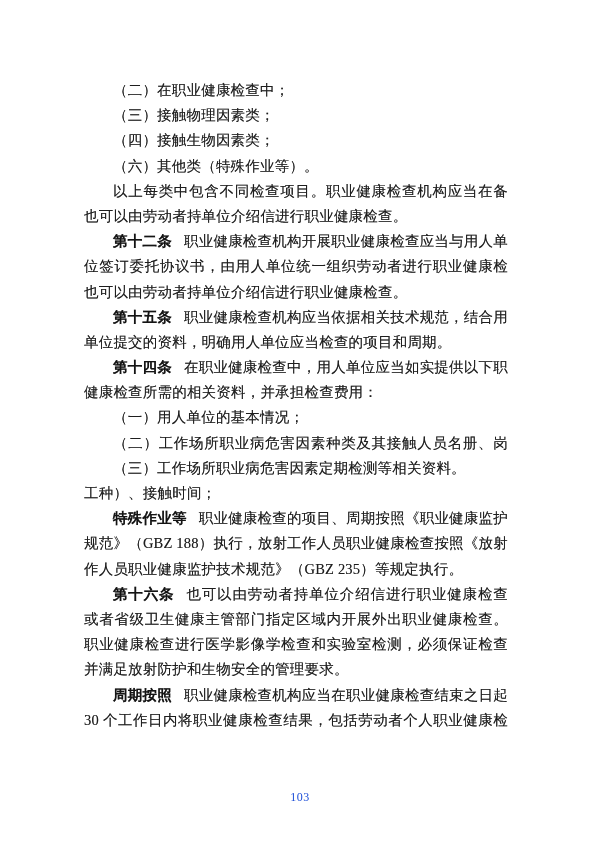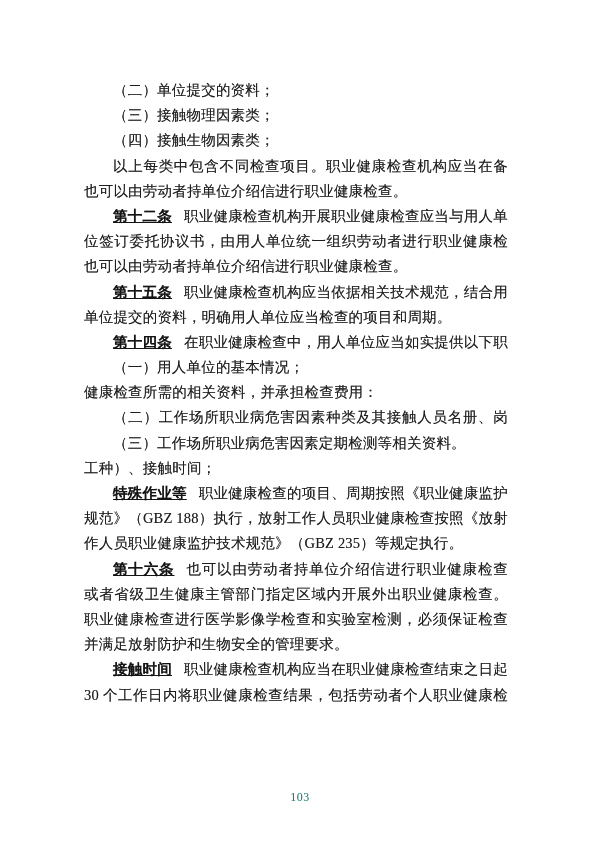--- a/index.html
+++ b/index.html
@@ -36,69 +36,69 @@
   }
   .full {
     text-align: justify;
     text-align-last: justify;
   }
   .head {
     font-family: "Liberation Sans", "DejaVu Sans", sans-serif;
     font-weight: bold;
     margin-right: 12px;
     color: #141414;
-    text-decoration: underline;
   }
   .page-number {
     position: absolute;
     top: 789px;
     left: 0;
     width: 100%;
     text-align: center;
     font-size: 12px;
     line-height: 16px;
-    color: #0f766e;
+    color: #1d4ed8;
     letter-spacing: 0.5px;
   }
 </style>
 </head>
 <body>
 
 <div class="page">
   <div class="text-block">
 
-    <div class="line indent">（二）单位提交的资料；</div>
+    <div class="line indent">（二）在职业健康检查中；</div>
     <div class="line indent">（三）接触物理因素类；</div>
     <div class="line indent">（四）接触生物因素类；</div>
+    <div class="line indent">（六）其他类（特殊作业等）。</div>
 
     <div class="line indent full">以上每类中包含不同检查项目。职业健康检查机构应当在备案的</div>
     <div class="line">也可以由劳动者持单位介绍信进行职业健康检查。</div>
 
     <div class="line indent full"><b class="head">第十二条</b><span>职业健康检查机构开展职业健康检查应当与用人单</span></div>
     <div class="line full">位签订委托协议书，由用人单位统一组织劳动者进行职业健康检查；</div>
     <div class="line">也可以由劳动者持单位介绍信进行职业健康检查。</div>
 
     <div class="line indent full"><b class="head">第十五条</b><span>职业健康检查机构应当依据相关技术规范，结合用人</span></div>
     <div class="line">单位提交的资料，明确用人单位应当检查的项目和周期。</div>
 
     <div class="line indent full"><b class="head">第十四条</b><span>在职业健康检查中，用人单位应当如实提供以下职业</span></div>
+    <div class="line">健康检查所需的相关资料，并承担检查费用：</div>
     <div class="line indent">（一）用人单位的基本情况；</div>
-    <div class="line">健康检查所需的相关资料，并承担检查费用：</div>
     <div class="line indent full">（二）工作场所职业病危害因素种类及其接触人员名册、岗位（或</div>
     <div class="line indent">（三）工作场所职业病危害因素定期检测等相关资料。</div>
     <div class="line">工种）、接触时间；</div>
 
     <div class="line indent full"><b class="head">特殊作业等</b><span>职业健康检查的项目、周期按照《职业健康监护技术</span></div>
     <div class="line full">规范》（GBZ 188）执行，放射工作人员职业健康检查按照《放射工</div>
     <div class="line">作人员职业健康监护技术规范》（GBZ 235）等规定执行。</div>
 
     <div class="line indent full"><b class="head">第十六条</b><span>也可以由劳动者持单位介绍信进行职业健康检查</span></div>
     <div class="line full">或者省级卫生健康主管部门指定区域内开展外出职业健康检查。外出</div>
     <div class="line full">职业健康检查进行医学影像学检查和实验室检测，必须保证检查质量</div>
     <div class="line">并满足放射防护和生物安全的管理要求。</div>
 
-    <div class="line indent full"><b class="head">接触时间</b><span>职业健康检查机构应当在职业健康检查结束之日起</span></div>
+    <div class="line indent full"><b class="head">周期按照</b><span>职业健康检查机构应当在职业健康检查结束之日起</span></div>
     <div class="line full">30 个工作日内将职业健康检查结果，包括劳动者个人职业健康检查</div>
 
   </div>
 
   <div class="page-number">103</div>
 </div>
 
 </body></html>

